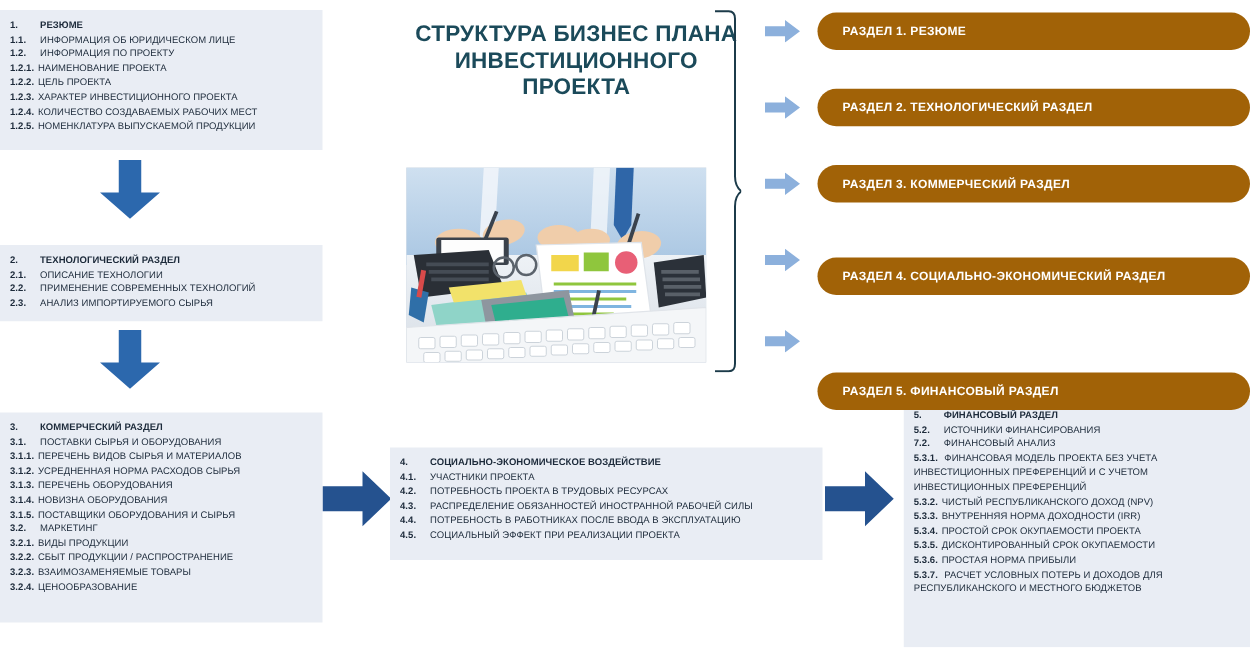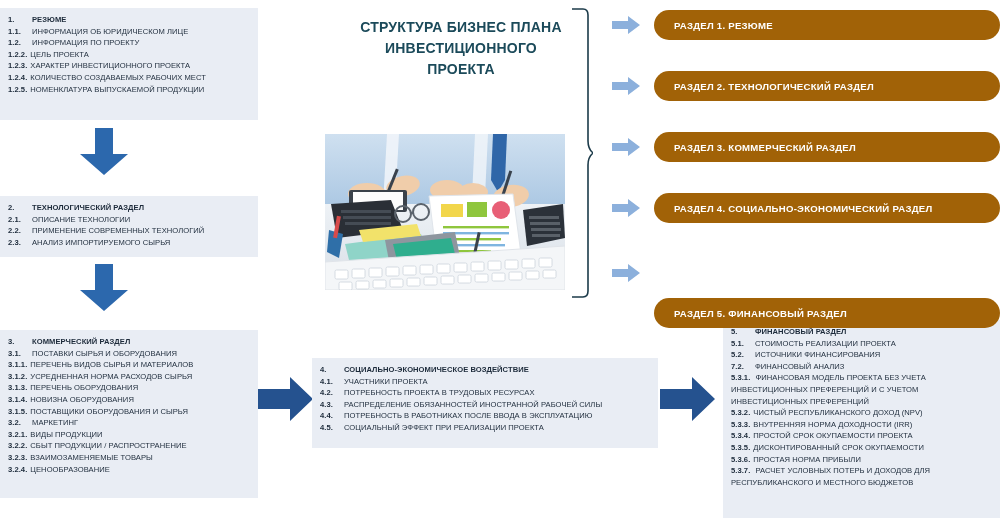--- a/index.html
+++ b/index.html
@@ -61,21 +61,21 @@
   .line.wrap .txt { display: inline; }
 
   
   #title {
     position: absolute;
     left: 330px;
     top: 17px;
     width: 262px;
     text-align: center;
     color: #1b4a5a;
-    font-size: 14px;
+    font-size: 18px;
     font-weight: bold;
     line-height: 21px;
     letter-spacing: 0.2px;
   }
 
   
   #photo {
     position: absolute;
     left: 325px;
     top: 134px;
@@ -268,20 +268,24 @@
         </div>
         <div class="line lvl2">
           <span class="num">1.1.</span>
           <span class="txt">ИНФОРМАЦИЯ ОБ ЮРИДИЧЕСКОМ ЛИЦЕ</span>
         </div>
         <div class="line lvl2">
           <span class="num">1.2.</span>
           <span class="txt">ИНФОРМАЦИЯ ПО ПРОЕКТУ</span>
         </div>
         <div class="line lvl3">
+          <span class="num">1.2.1.</span>
+          <span class="txt">НАИМЕНОВАНИЕ ПРОЕКТА</span>
+        </div>
+        <div class="line lvl3">
           <span class="num">1.2.2.</span>
           <span class="txt">ЦЕЛЬ ПРОЕКТА</span>
         </div>
         <div class="line lvl3">
           <span class="num">1.2.3.</span>
           <span class="txt">ХАРАКТЕР ИНВЕСТИЦИОННОГО ПРОЕКТА</span>
         </div>
         <div class="line lvl3">
           <span class="num">1.2.4.</span>
           <span class="txt">КОЛИЧЕСТВО СОЗДАВАЕМЫХ РАБОЧИХ МЕСТ</span>
@@ -420,24 +424,20 @@
     </svg>
   </div>
 
   <div class="panel" style="left:723px; top:320px; width:277px; height:198px;">
     <div class="panel-lines">
         <div class="line head lvl2">
           <span class="num">5.</span>
           <span class="txt">ФИНАНСОВЫЙ РАЗДЕЛ</span>
         </div>
         <div class="line lvl2">
-          <span class="num">5.1.</span>
-          <span class="txt">СТОИМОСТЬ РЕАЛИЗАЦИИ ПРОЕКТА</span>
-        </div>
-        <div class="line lvl2">
           <span class="num">5.2.</span>
           <span class="txt">ИСТОЧНИКИ ФИНАНСИРОВАНИЯ</span>
         </div>
         <div class="line lvl2">
           <span class="num">7.2.</span>
           <span class="txt">ФИНАНСОВЫЙ АНАЛИЗ</span>
         </div>
         <div class="line lvl3 wrap"><span class="num">5.3.1.</span> <span class="txt">ФИНАНСОВАЯ МОДЕЛЬ ПРОЕКТА БЕЗ УЧЕТА ИНВЕСТИЦИОННЫХ ПРЕФЕРЕНЦИЙ И С УЧЕТОМ ИНВЕСТИЦИОННЫХ ПРЕФЕРЕНЦИЙ</span></div>
         <div class="line lvl3">
           <span class="num">5.3.2.</span>
@@ -488,21 +488,21 @@
   </div>
   <div class="pill" style="left:654px; top:132px; width:346px;">
     <span>РАЗДЕЛ 3. КОММЕРЧЕСКИЙ РАЗДЕЛ</span>
   </div>
 
   <div class="pill-arrow" style="left:612px; top:199px;">
     <svg width="28" height="18" viewBox="0 0 28 18">
       <polygon points="0,5 16,5 16,0 28,9 16,18 16,13 0,13" fill="#8cb0dc"></polygon>
     </svg>
   </div>
-  <div class="pill" style="left:654px; top:193px; width:346px;">
+  <div class="pill" style="left:654px; top:206px; width:346px;">
     <span>РАЗДЕЛ 4. СОЦИАЛЬНО-ЭКОНОМИЧЕСКИЙ РАЗДЕЛ</span>
   </div>
 
   <div class="pill-arrow" style="left:612px; top:264px;">
     <svg width="28" height="18" viewBox="0 0 28 18">
       <polygon points="0,5 16,5 16,0 28,9 16,18 16,13 0,13" fill="#8cb0dc"></polygon>
     </svg>
   </div>
   <div class="pill" style="left:654px; top:258px; width:346px;margin-top:40px;">
     <span>РАЗДЕЛ 5. ФИНАНСОВЫЙ РАЗДЕЛ</span>

